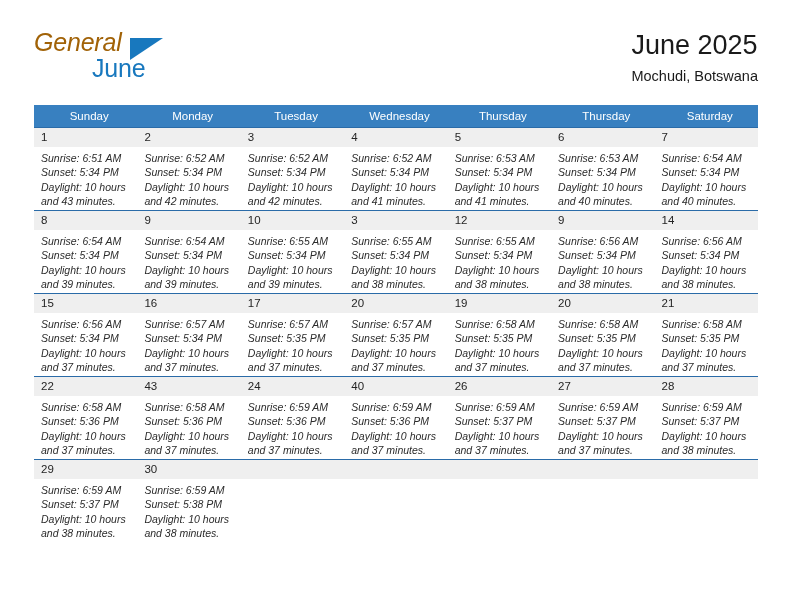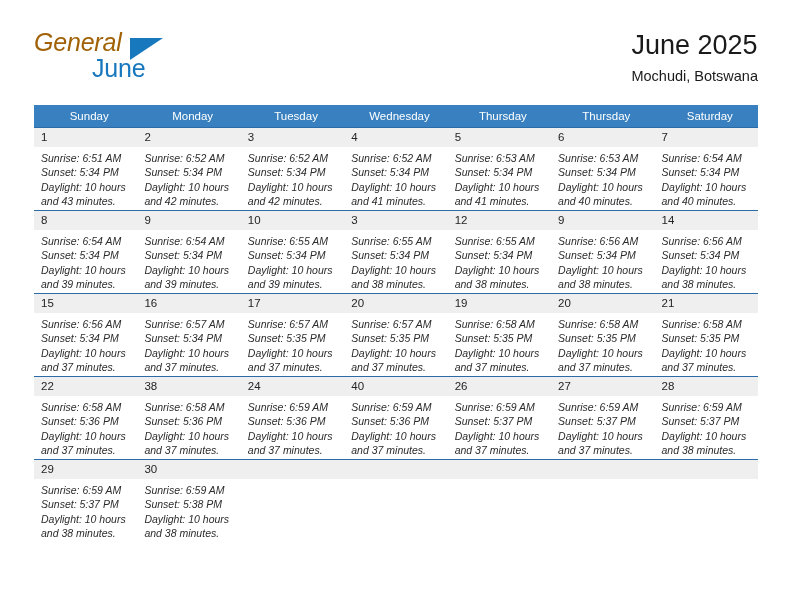--- a/index.html
+++ b/index.html
@@ -377,21 +377,21 @@
         <td>
           <div class="daynum">22</div>
           <div class="dayinfo">
             <div>Sunrise: 6:58 AM</div>
             <div>Sunset: 5:36 PM</div>
             <div>Daylight: 10 hours</div>
             <div>and 37 minutes.</div>
           </div>
         </td>
         <td>
-          <div class="daynum">38</div>
+          <div class="daynum">43</div>
           <div class="dayinfo">
             <div>Sunrise: 6:58 AM</div>
             <div>Sunset: 5:36 PM</div>
             <div>Daylight: 10 hours</div>
             <div>and 37 minutes.</div>
           </div>
         </td>
         <td>
           <div class="daynum">24</div>
           <div class="dayinfo">

